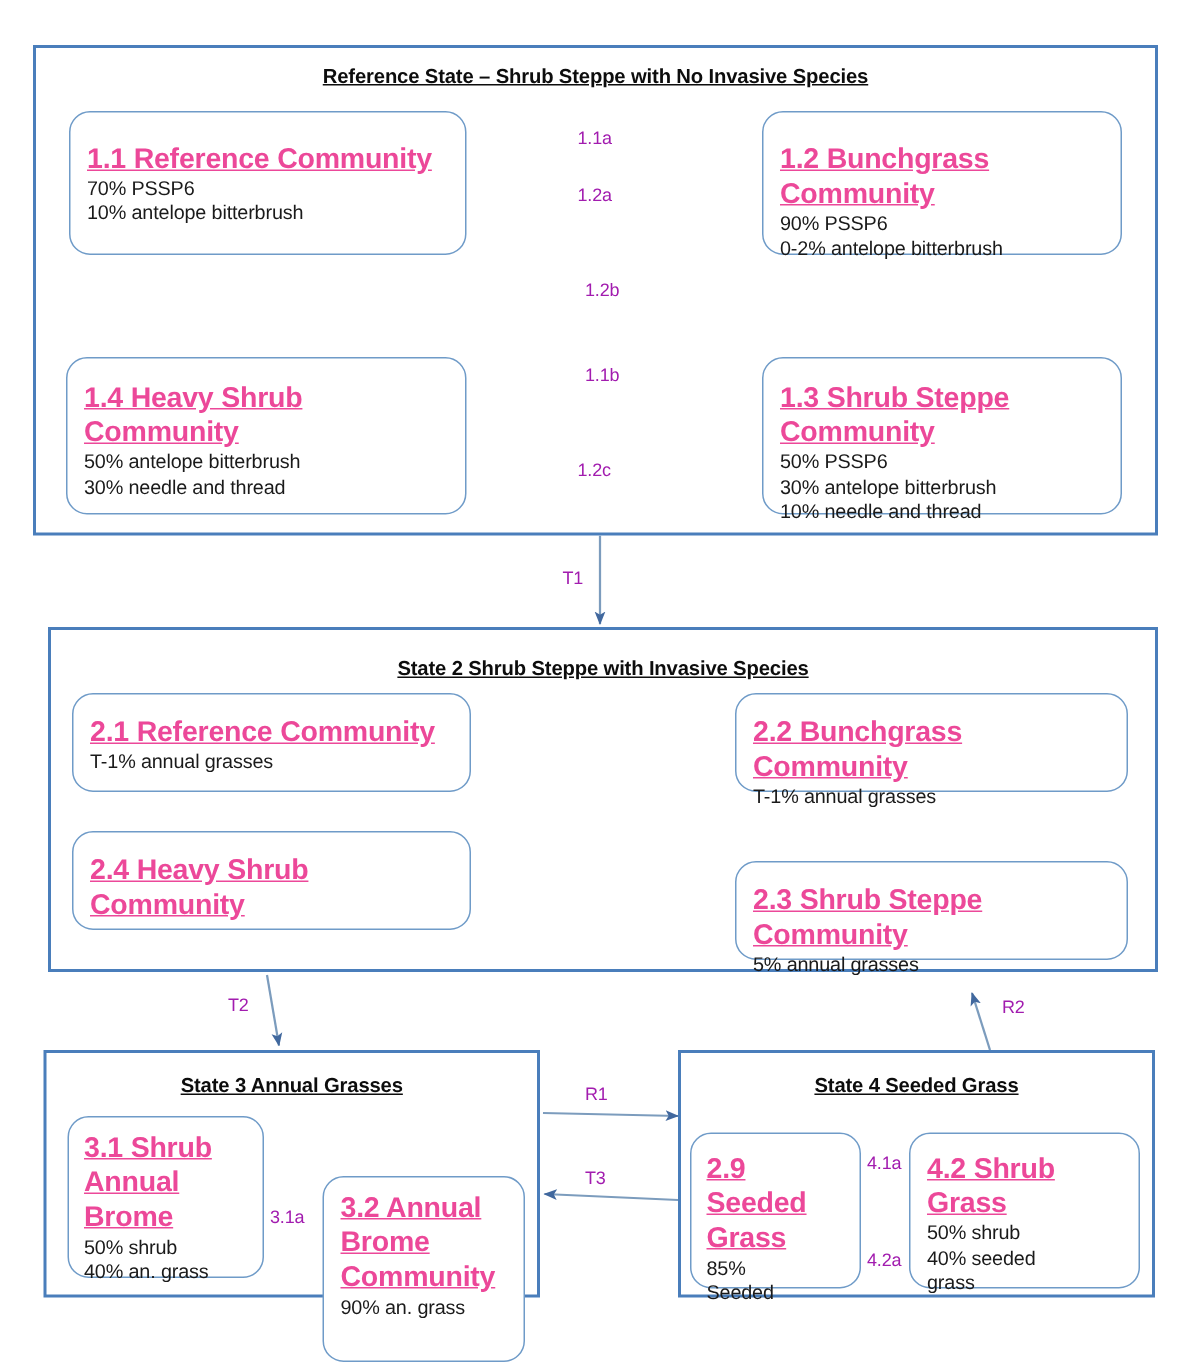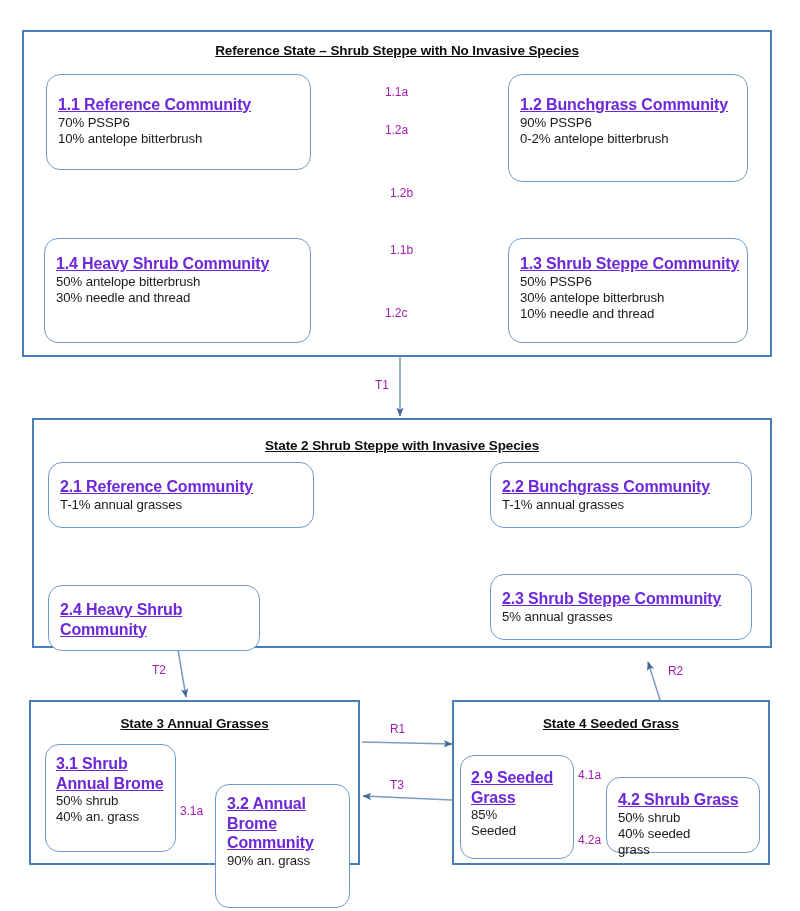--- a/index.html
+++ b/index.html
@@ -47,23 +47,23 @@
     background: #ffffff;
     padding: 0;
   }
   .comm-inner {
     position: absolute;
     left: 11px;
     right: 6px;
   }
   .comm-head {
     font-weight: bold;
-    font-size: 16px;
+    font-size: 19px;
     text-decoration: underline;
-    color: #6d28d9;
+    color: #ec4899;
     line-height: 1.22;
     letter-spacing: -0.15px;
   }
   .comm-line {
     font-size: 13.2px;
     color: #1a1a1a;
     line-height: 1.23;
     letter-spacing: -0.1px;
     white-space: nowrap;
   }
@@ -131,21 +131,21 @@
   </div>
 
   <div class="comm-box" style="left:46px; top:74px; width:265px; height:96px;">
     <div class="comm-inner" style="top:20px;">
       <div class="comm-head">1.1 Reference Community</div>
       <div class="comm-line">70% PSSP6</div>
       <div class="comm-line">10% antelope bitterbrush</div>
     </div>
   </div>
 
-  <div class="comm-box" style="left:508px; top:74px; width:240px; height:108px;">
+  <div class="comm-box" style="left:508px; top:74px; width:240px; height:96px;">
     <div class="comm-inner" style="top:20px;">
       <div class="comm-head">1.2 Bunchgrass Community</div>
       <div class="comm-line">90% PSSP6</div>
       <div class="comm-line">0-2% antelope bitterbrush</div>
     </div>
   </div>
 
   <div class="comm-box" style="left:44px; top:238px; width:267px; height:105px;">
     <div class="comm-inner" style="top:15px;">
       <div class="comm-head">1.4 Heavy Shrub Community</div>
@@ -181,21 +181,21 @@
     </div>
   </div>
 
   <div class="comm-box" style="left:490px; top:462px; width:262px; height:66px;">
     <div class="comm-inner" style="top:14px;">
       <div class="comm-head">2.2 Bunchgrass Community</div>
       <div class="comm-line">T-1% annual grasses</div>
     </div>
   </div>
 
-  <div class="comm-box" style="left:48px; top:585px; width:212px; height:66px;">
+  <div class="comm-box" style="left:48px; top:554px; width:266px; height:66px;">
     <div class="comm-inner" style="top:14px;">
       <div class="comm-head">2.4 Heavy Shrub Community</div>
     </div>
   </div>
 
   <div class="comm-box" style="left:490px; top:574px; width:262px; height:66px;">
     <div class="comm-inner" style="top:14px;">
       <div class="comm-head">2.3 Shrub Steppe Community</div>
       <div class="comm-line">5% annual grasses</div>
     </div>
@@ -230,21 +230,21 @@
   </div>
 
   <div class="comm-box" style="left:460px; top:755px; width:114px; height:104px;">
     <div class="comm-inner" style="top:12px; left:10px; right:5px;">
       <div class="comm-head wrap">2.9 Seeded Grass</div>
       <div class="comm-line">85%</div>
       <div class="comm-line">Seeded</div>
     </div>
   </div>
 
-  <div class="comm-box" style="left:606px; top:777px; width:154px; height:76px;">
+  <div class="comm-box" style="left:606px; top:755px; width:154px; height:104px;">
     <div class="comm-inner" style="top:12px; left:11px; right:5px;">
       <div class="comm-head wrap">4.2 Shrub Grass</div>
       <div class="comm-line">50% shrub</div>
       <div class="comm-line">40% seeded</div>
       <div class="comm-line">grass</div>
     </div>
   </div>
 
   <div class="arrow-label" style="left:578px; top:768px;">4.1a</div>
   <div class="arrow-label" style="left:578px; top:833px;">4.2a</div>

